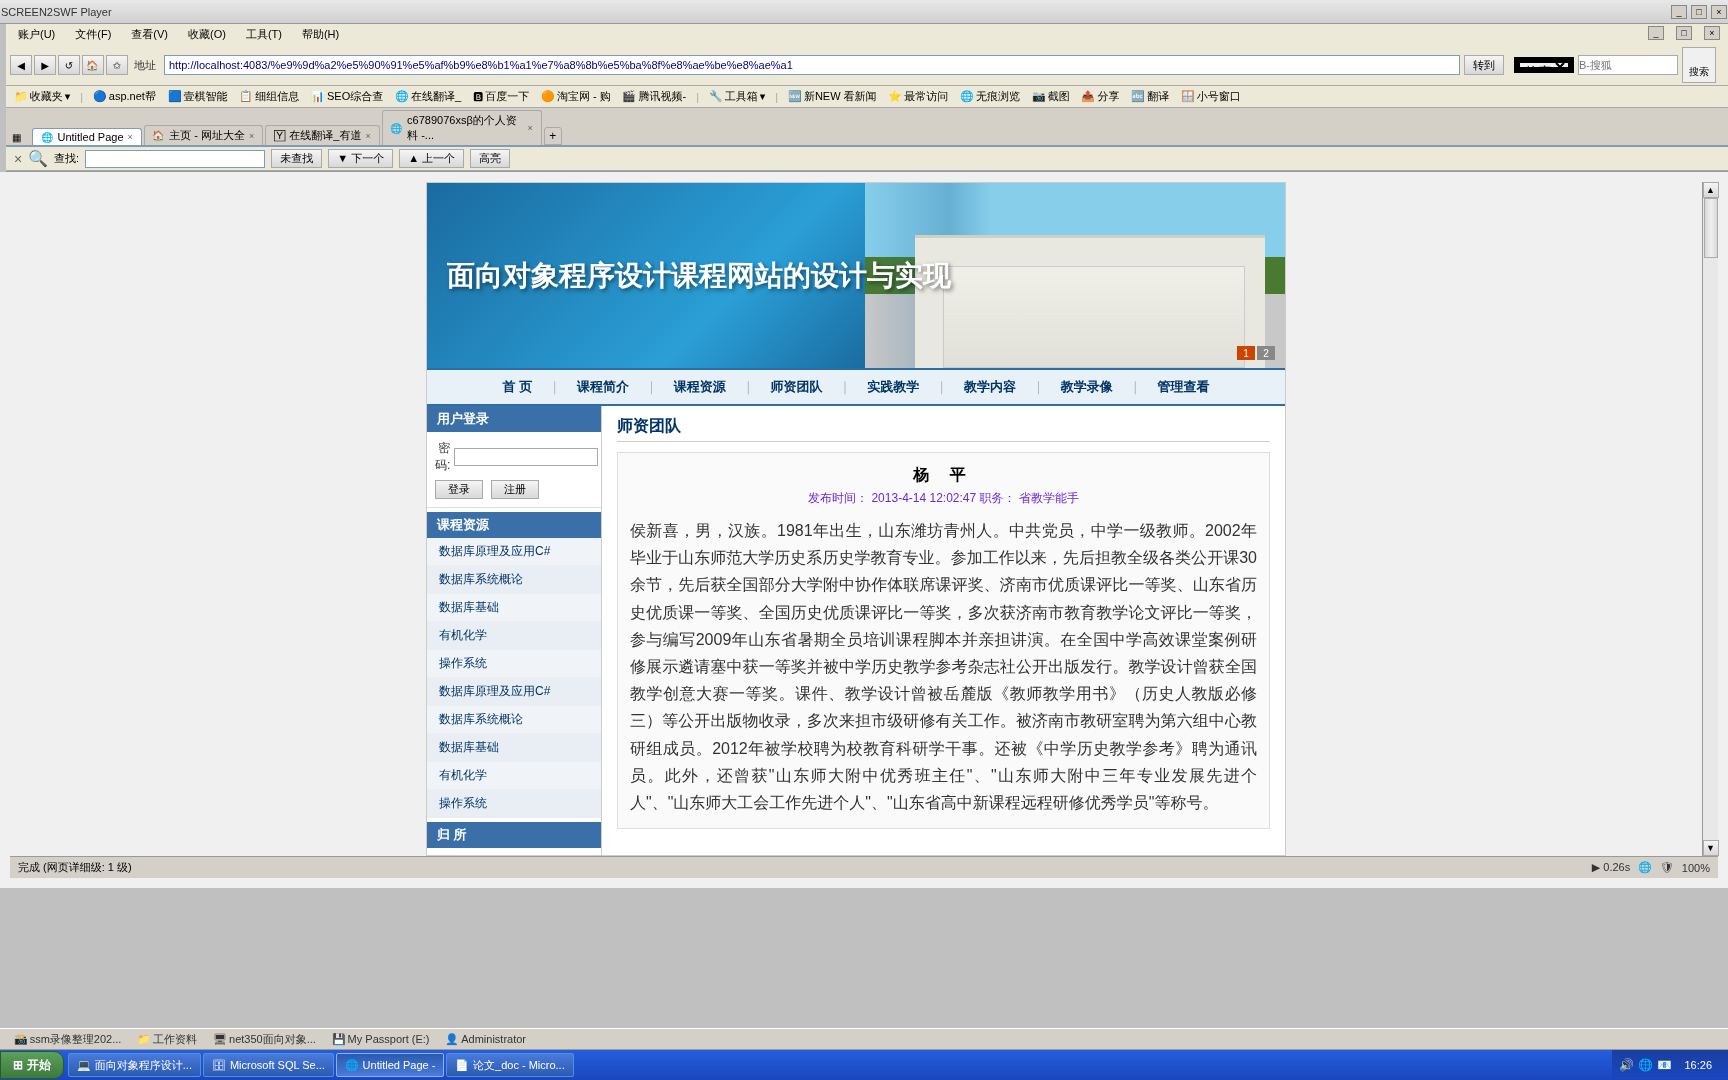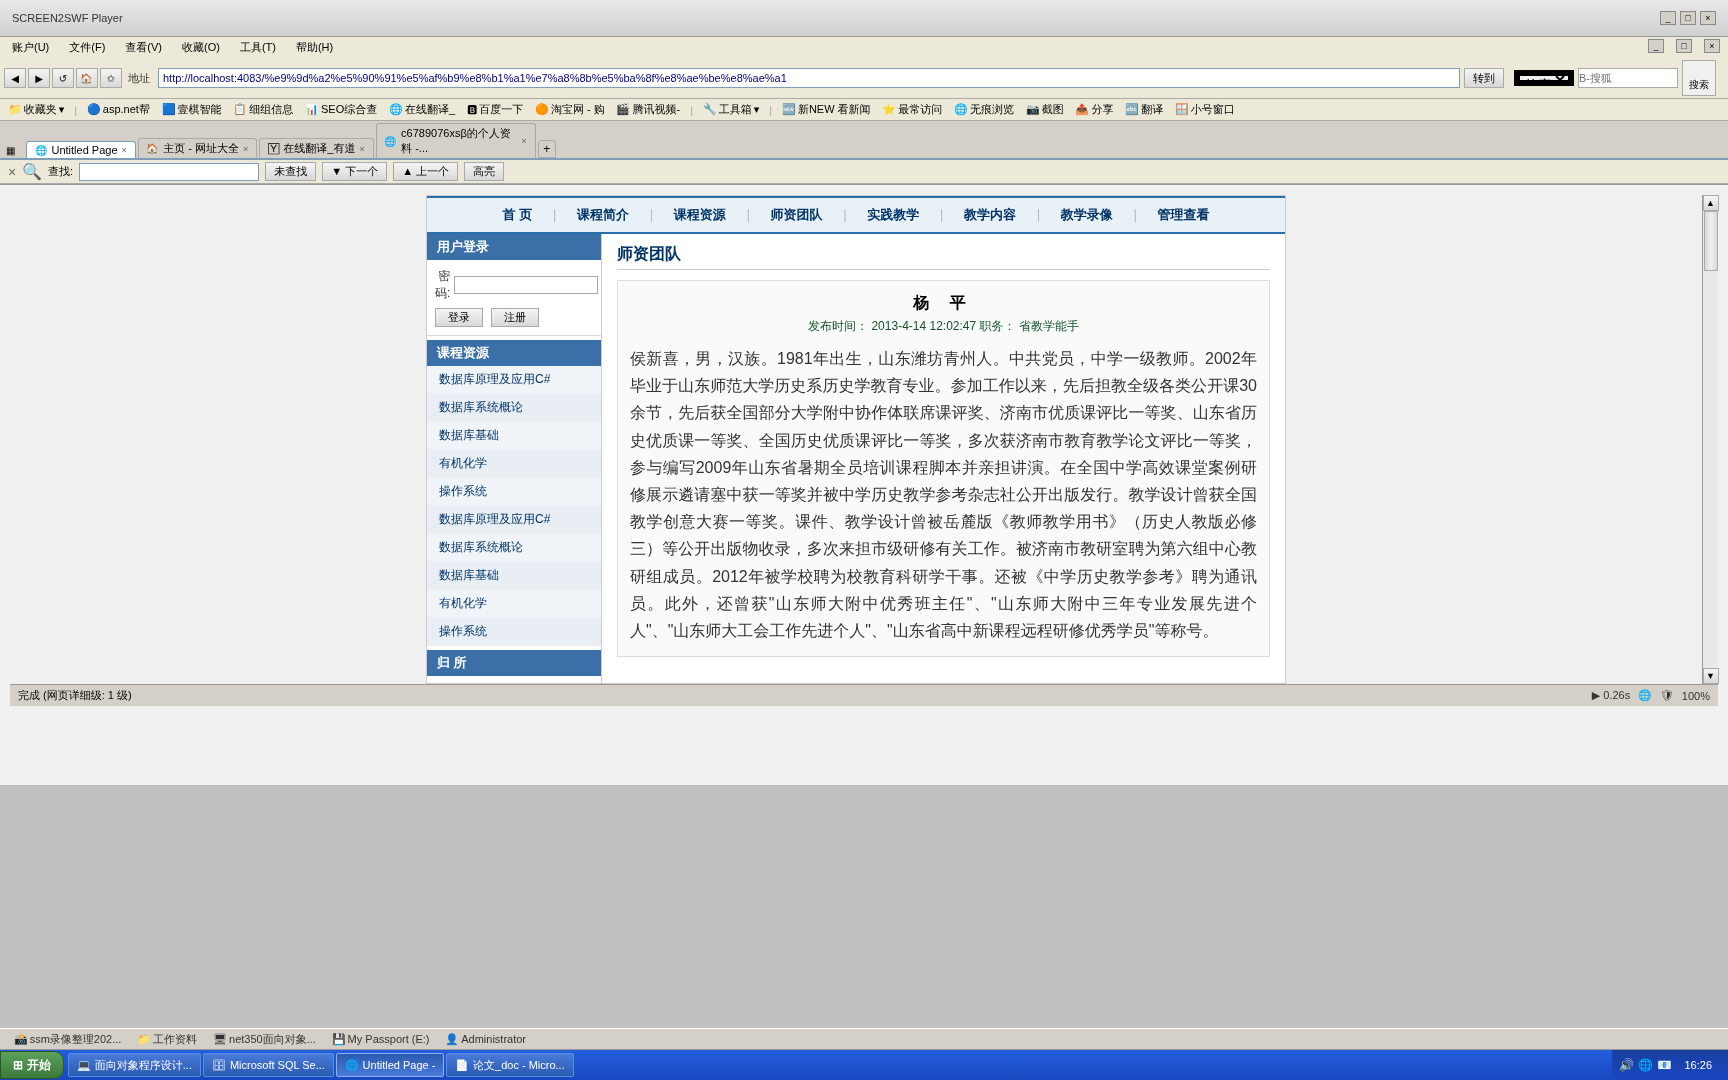--- a/index.html
+++ b/index.html
@@ -8,24 +8,24 @@
       font-size: 12px;
       background: #c0c0c0;
       width: 1728px;
       min-height: 1080px;
       overflow-x: hidden;
     }
 
     
     .window-title-bar {
       background: linear-gradient(to bottom, #e8e8e8, #d0d0d0);
-      height: 37px;
-      display: flex;
-      align-items: center;
-      padding: 0 12px;
+      height: 24px;
+      display: flex;
+      align-items: center;
+      padding: 0 1px;
       font-size: 11px;
       border-bottom: 1px solid #999;
     }
     .window-title-bar .title-text {
       flex: 1;
       font-size: 11px;
       color: #333;
     }
     .window-controls {
       display: flex;
@@ -37,20 +37,21 @@
       background: #d4d0c8;
       font-size: 9px;
       cursor: pointer;
       display: flex; align-items: center; justify-content: center;
     }
 
     
     .browser-chrome {
       background: #c4b5fd;
       border-bottom: 1px solid #999;
+      margin-left: 6px;
     }
 
     .menu-bar {
       display: flex;
       padding: 2px 8px;
       gap: 12px;
       font-size: 11px;
       color: #000;
       background: #ece9d8;
     }
@@ -381,21 +382,21 @@
       text-align: center;
       font-size: 16px;
       font-weight: bold;
       letter-spacing: 8px;
       color: #000;
       margin-bottom: 4px;
     }
     .teacher-meta {
       text-align: center;
       font-size: 12px;
-      color: #14532d;
+      color: #6d28d9;
       margin-bottom: 10px;
     }
     .teacher-bio {
       font-size: 16px;
       color: #333;
       line-height: 1.7;
       text-align: justify;
     }
 
     
@@ -653,20 +654,30 @@
     <button class="find-btn">高亮</button>
   </div>
 
 </div>
 
 <div class="page-content">
   <div style="display:flex; gap:0;">
     <div style="flex:1;">
       <div class="website-container">
 
+        <div class="banner">
+          <div class="banner-text">面向对象程序设计课程网站的设计与实现</div>
+          <div class="banner-building">
+            
+          </div>
+          <div class="banner-nav-dots">
+            <div class="banner-dot active">1</div>
+            <div class="banner-dot">2</div>
+          </div>
+        </div>
 
         <div class="nav-menu">
           <span class="nav-menu-item">首 页</span>
           <span class="nav-menu-sep">｜</span>
           <span class="nav-menu-item">课程简介</span>
           <span class="nav-menu-sep">｜</span>
           <span class="nav-menu-item">课程资源</span>
           <span class="nav-menu-sep">｜</span>
           <span class="nav-menu-item">师资团队</span>
           <span class="nav-menu-sep">｜</span>

